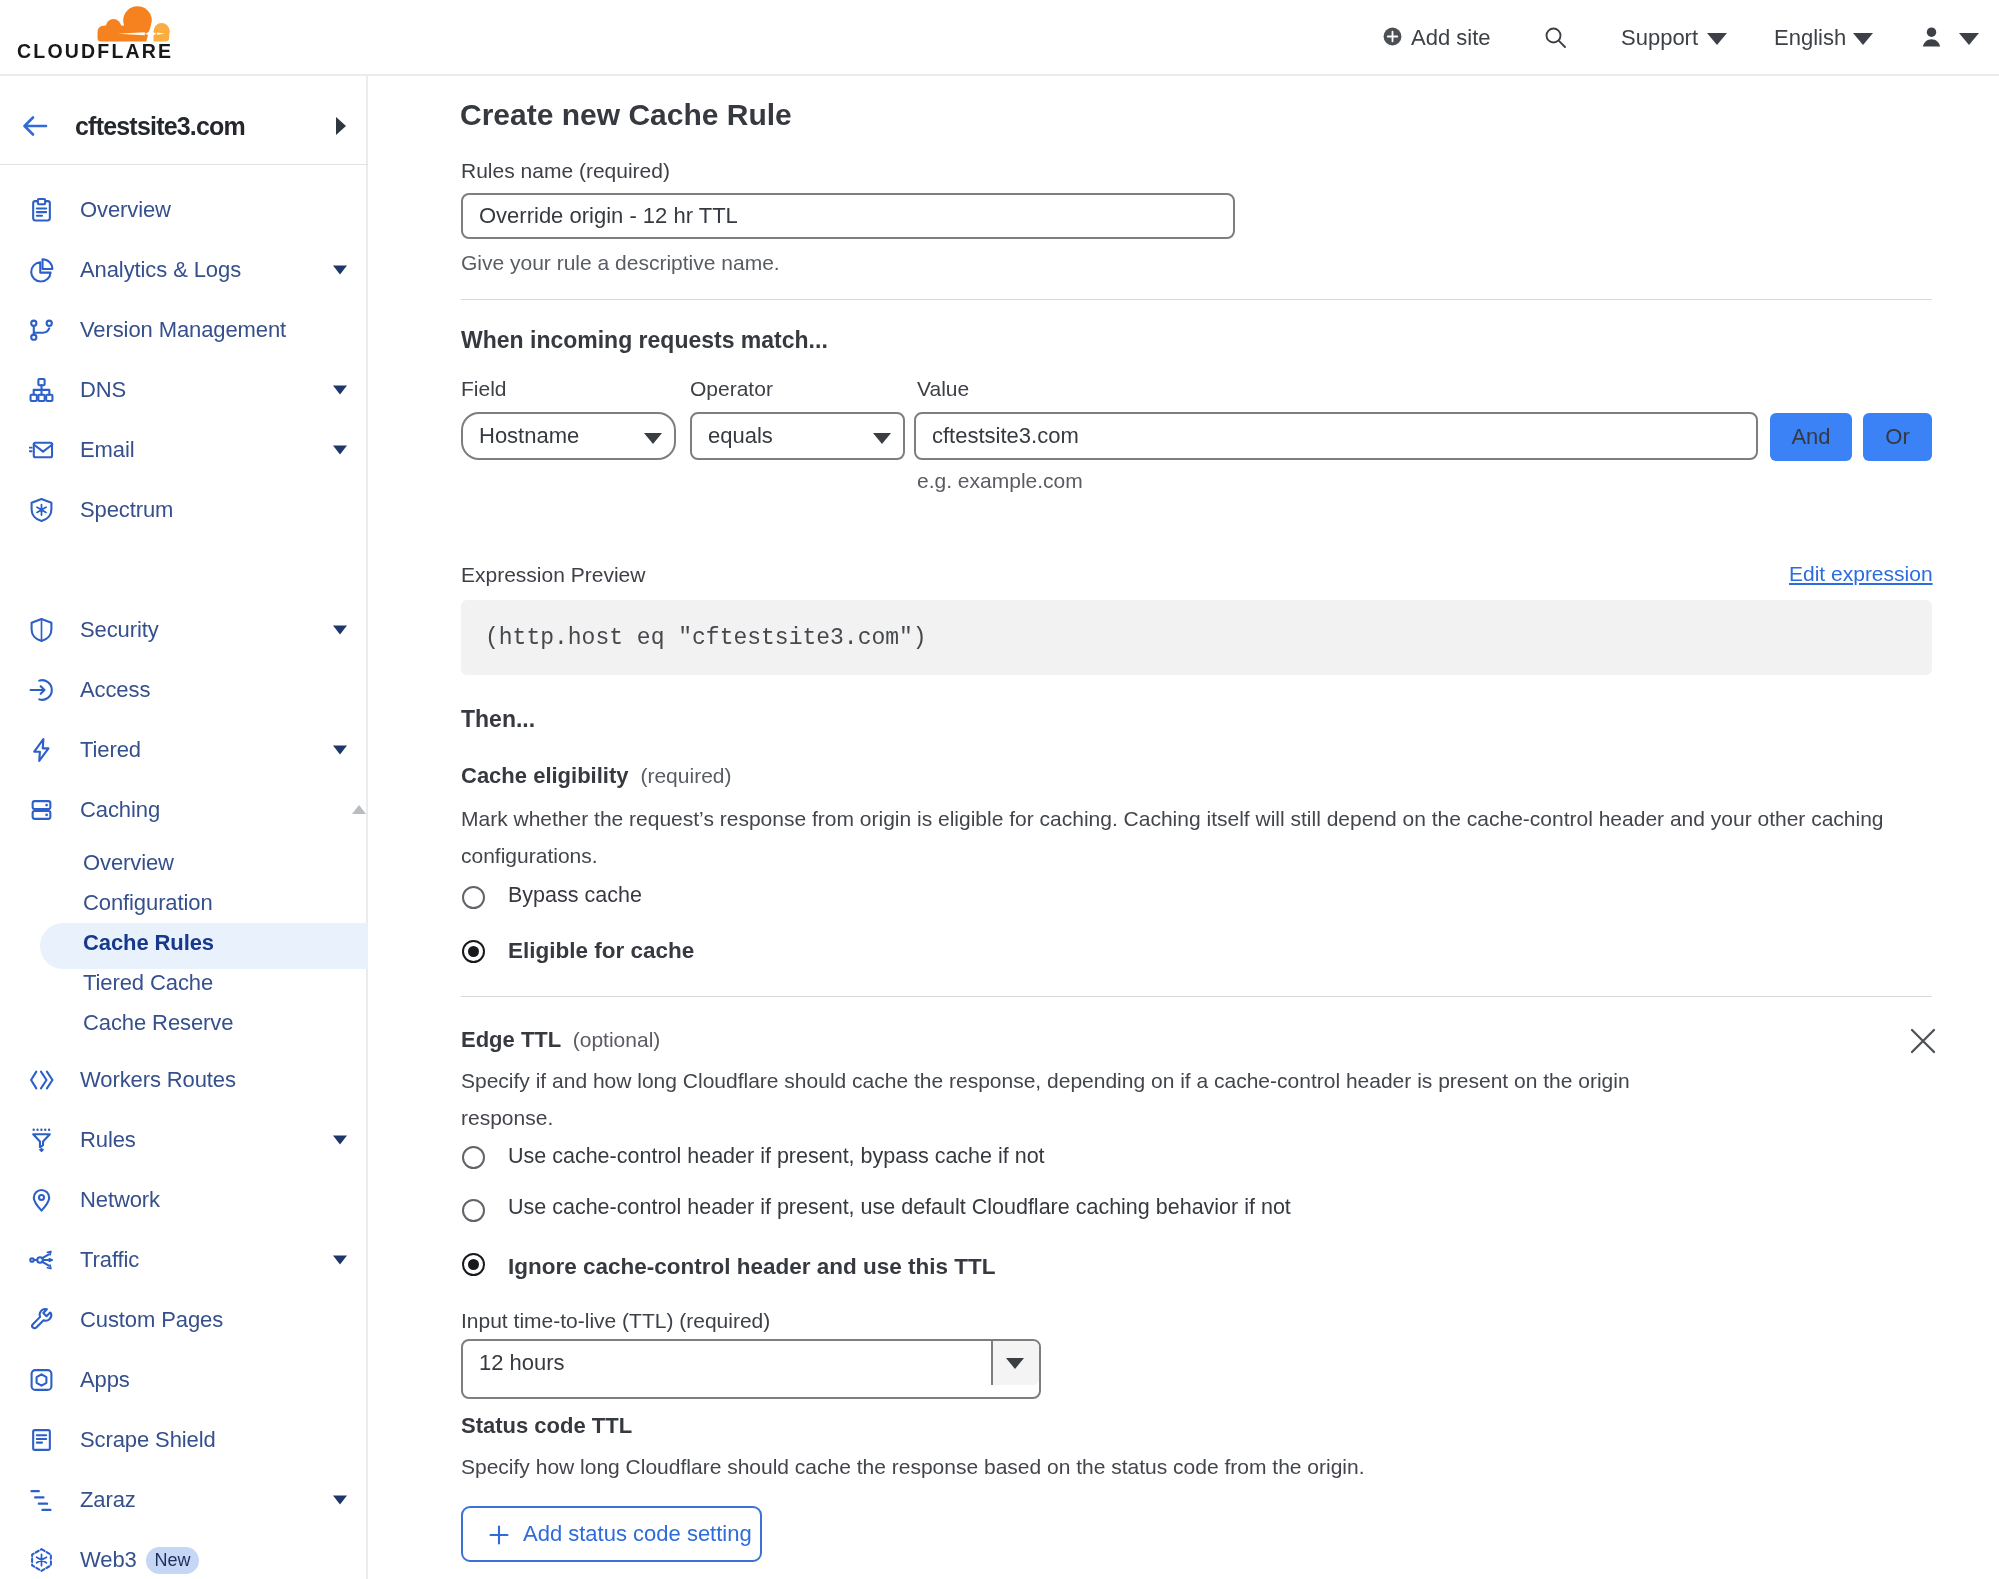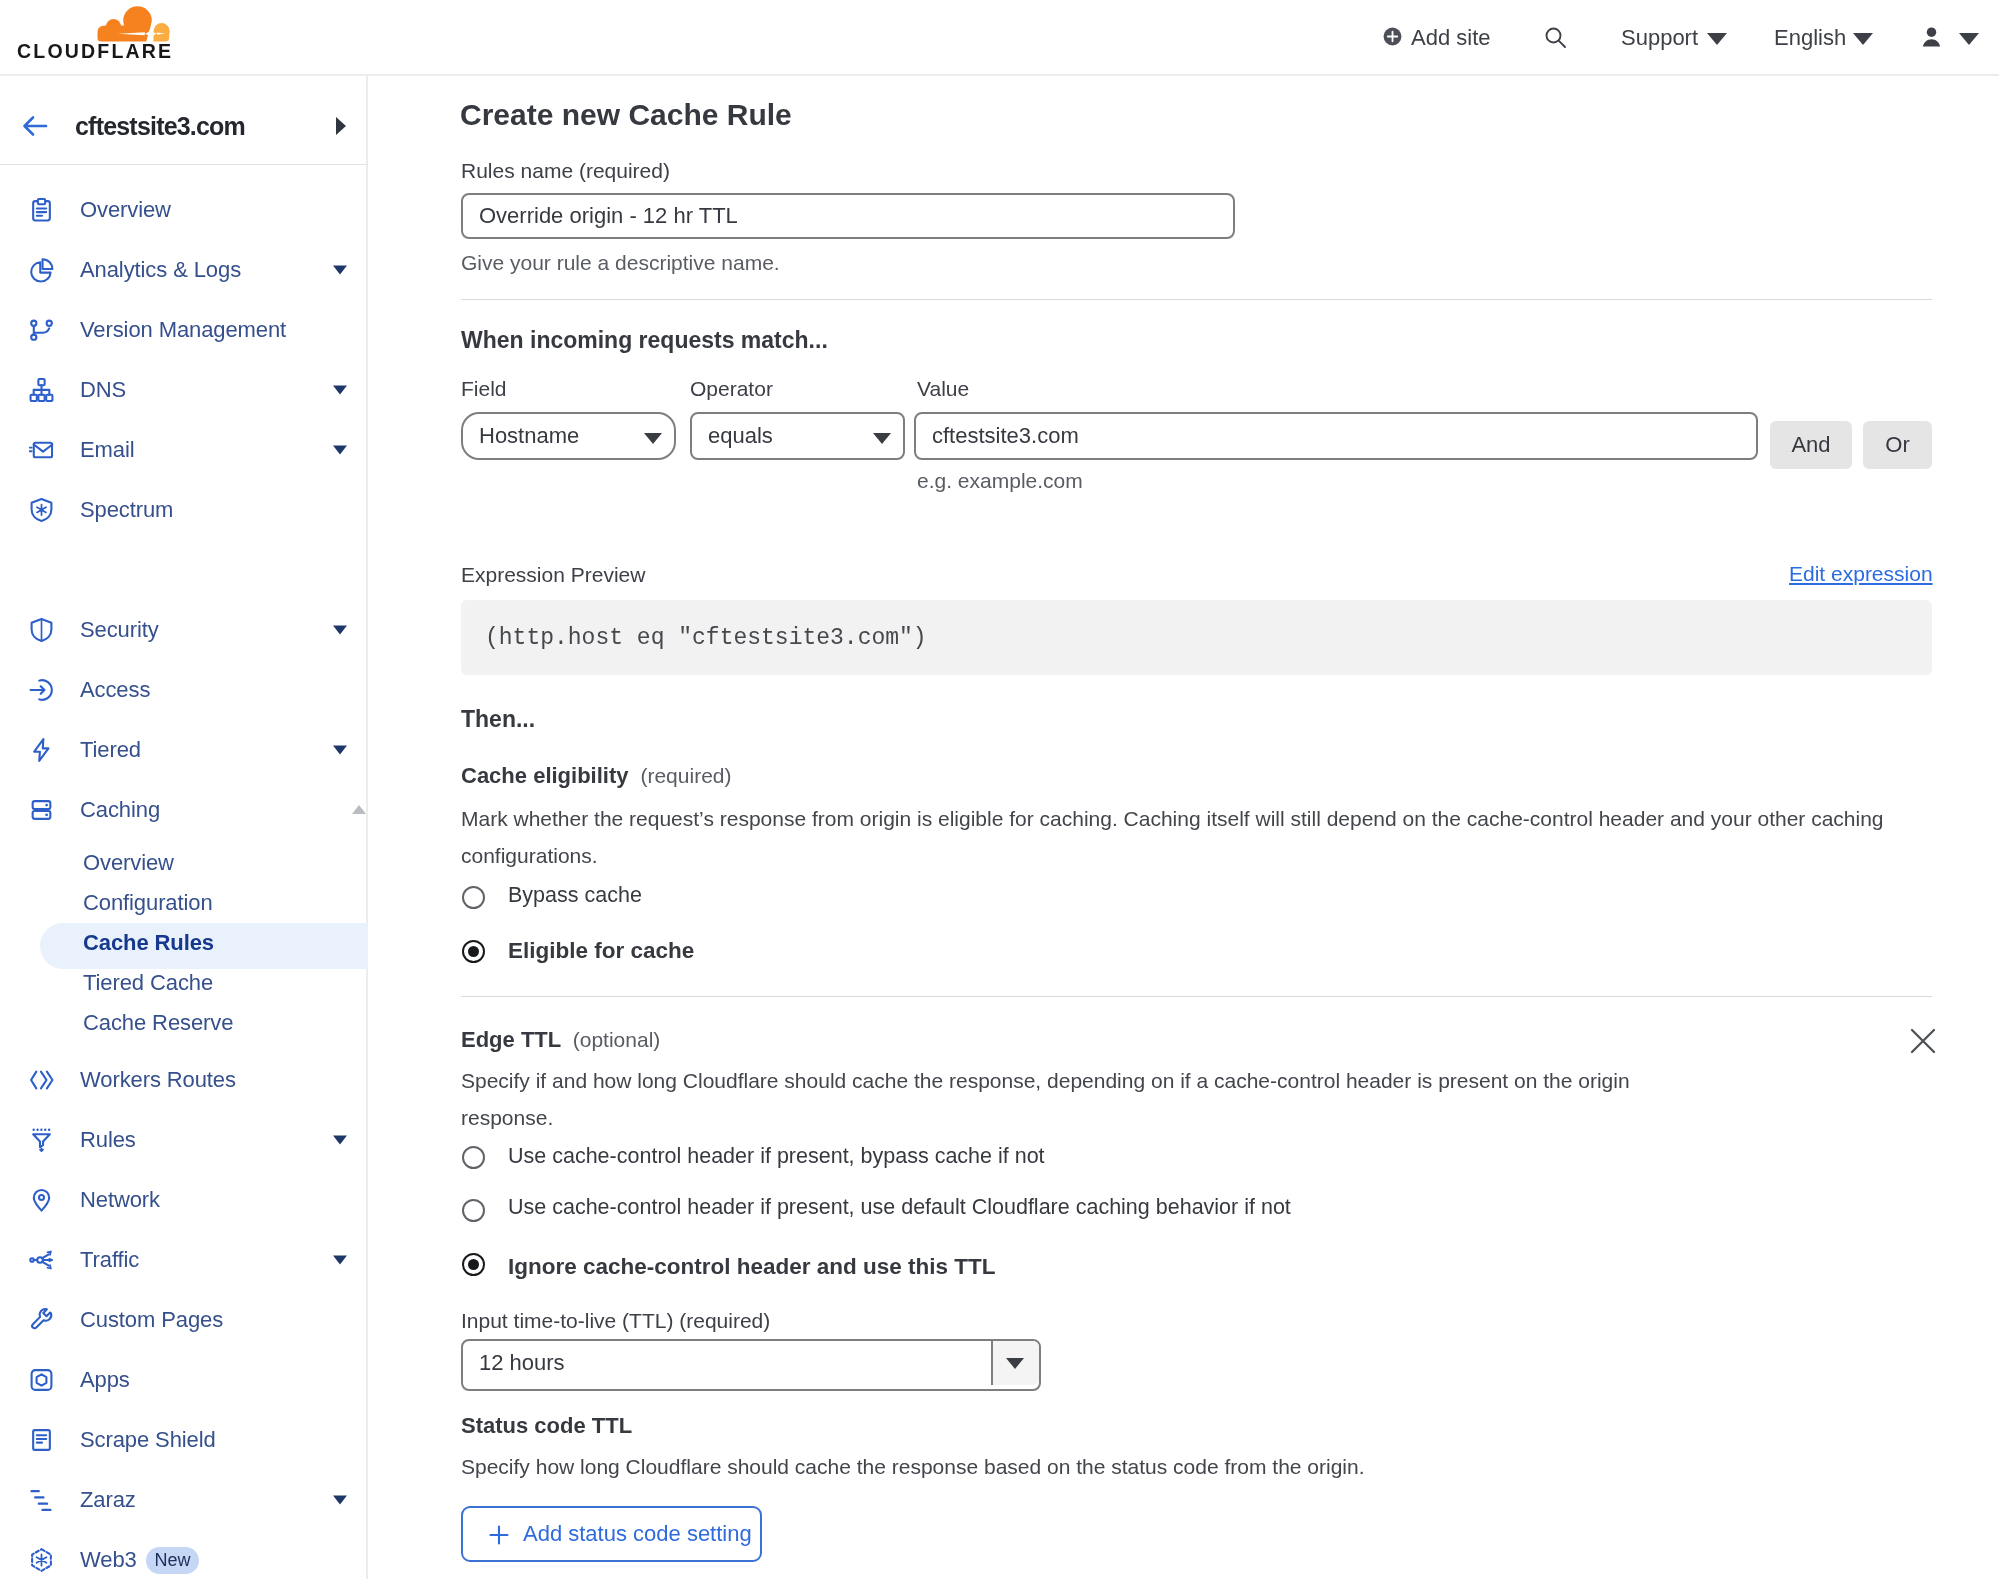--- a/index.html
+++ b/index.html
@@ -30,21 +30,21 @@
 .gray { color:#595c63; }
 .inputbox { border:2px solid #7e7e7e; border-radius:8px; background:#fff; font-size:22px; color:#36393f; }
 .selcaret { width:0; height:0; border-left:9px solid transparent; border-right:9px solid transparent; border-top:11px solid #3a3d42; position:absolute; }
 .divider { position:absolute; background:#d9d9d9; height:1px; }
 .radio { position:absolute; width:23px; height:23px; border:2px solid #606368; border-radius:50%; background:#fff; }
 .radio.on { border:2.5px solid #17191c; }
 .radio.on::after { content:""; position:absolute; left:50%; top:50%; width:11px; height:11px; margin:-5.5px 0 0 -5.5px; background:#17191c; border-radius:50%; }
 .rlabel { position:absolute; font-size:21.5px; color:#36393f; white-space:nowrap; }
 a.link { color:#2b6ce0; text-decoration:underline; }
 .carup { position:absolute; left:352px; top:50%; margin-top:-5px; width:0; height:0; border-left:7px solid transparent; border-right:7px solid transparent; border-bottom:9px solid #b9bcc1; }
-.graybtn { background:#e5e5e5; border-radius:6px; font-size:22px; color:#36393f; text-align:center;margin-top:8px; }
+.graybtn { background:#3b82f6; border-radius:6px; font-size:22px; color:#36393f; text-align:center; }
 </style>
 </head>
 <body>
 <div id="header">
   <svg class="abs" style="left:17px;top:5px" width="172" height="60" viewBox="0 0 172 60">
 <circle cx="144.6" cy="26.2" r="8.1" fill="#fbad41"></circle>
 <path fill="#fbad41" d="M136.5 26h15.7v6.5a4 4 0 0 1-4 4h-11.7z"></path>
 <circle cx="120.5" cy="15.6" r="14.3" fill="#f6821f"></circle>
 <circle cx="96.5" cy="21.5" r="7.5" fill="#f6821f"></circle>
 <path fill="#f6821f" d="M130 36.5L135.8 20.5L88 20.5Q80.5 20.5 80.5 27L80.5 33Q80.5 36.5 84 36.5Z"></path>
@@ -285,21 +285,21 @@
       <path d="M4 4L26 26M26 4L4 26" stroke="#4e5257" stroke-width="2.3" stroke-linecap="round"></path>
     </svg>
 <div class="mx" style="left:91px;top:986px;width:1490px;font-size:21px;line-height:37px;color:#42454b;">Specify if and how long Cloudflare should cache the response, depending on if a cache-control header is present on the origin<br>response.</div>
 <div class="mx radio" style="left:92px;top:1070px;"></div>
 <div class="mx rlabel" style="left:138px;top:1068px;">Use cache-control header if present, bypass cache if not</div>
 <div class="mx radio" style="left:92px;top:1123px;"></div>
 <div class="mx rlabel" style="left:138px;top:1119px;">Use cache-control header if present, use default Cloudflare caching behavior if not</div>
 <div class="mx radio on" style="left:92px;top:1177px;"></div>
 <div class="mx rlabel" style="left:138px;top:1178px;font-weight:700;font-size:22.5px;">Ignore cache-control header and use this TTL</div>
 <div class="mx label" style="left:91px;top:1233px;">Input time-to-live (TTL) (required)</div>
-<div class="mx inputbox" style="left:91px;top:1263px;width:580px;height:52px;line-height:44px;padding-left:16px;">12 hours<div style="position:absolute;right:0;top:0;width:48px;height:44px;background:#f4f4f4;border-left:2px solid #7e7e7e;border-radius:0 6px 6px 0;">
+<div class="mx inputbox" style="left:91px;top:1263px;width:580px;height:60px;line-height:44px;padding-left:16px;">12 hours<div style="position:absolute;right:0;top:0;width:48px;height:44px;background:#f4f4f4;border-left:2px solid #7e7e7e;border-radius:0 6px 6px 0;">
         <div class="selcaret" style="right:15px;top:17px;"></div>
       </div></div>
 <div class="mx" style="left:91px;top:1337px;font-size:22px;font-weight:700;color:#36393f;">Status code TTL</div>
 <div class="mx" style="left:91px;top:1379px;width:1490px;font-size:21px;color:#42454b;">Specify how long Cloudflare should cache the response based on the status code from the origin.</div>
 <div class="mx" style="left:91px;top:1430px;width:301px;height:56px;border:2px solid #3b72d4;border-radius:9px;color:#2f6bdd;font-size:22px;text-align:left;line-height:52px;"><svg style="position:absolute;left:26px;top:17px" width="20" height="20" viewBox="0 0 20 20" fill="none" stroke="#2f6bdd" stroke-width="2.1" stroke-linecap="round">
         <path d="M10 1.5v17M1.5 10h17"></path>
       </svg><span style="margin-left:60px;">Add status code setting</span></div>
 </div>
 
 </body></html>

